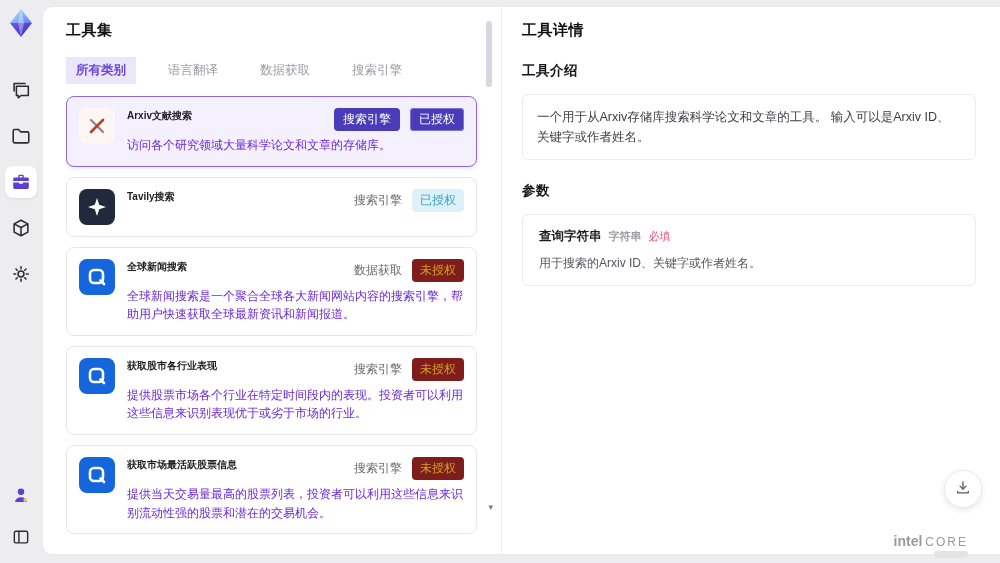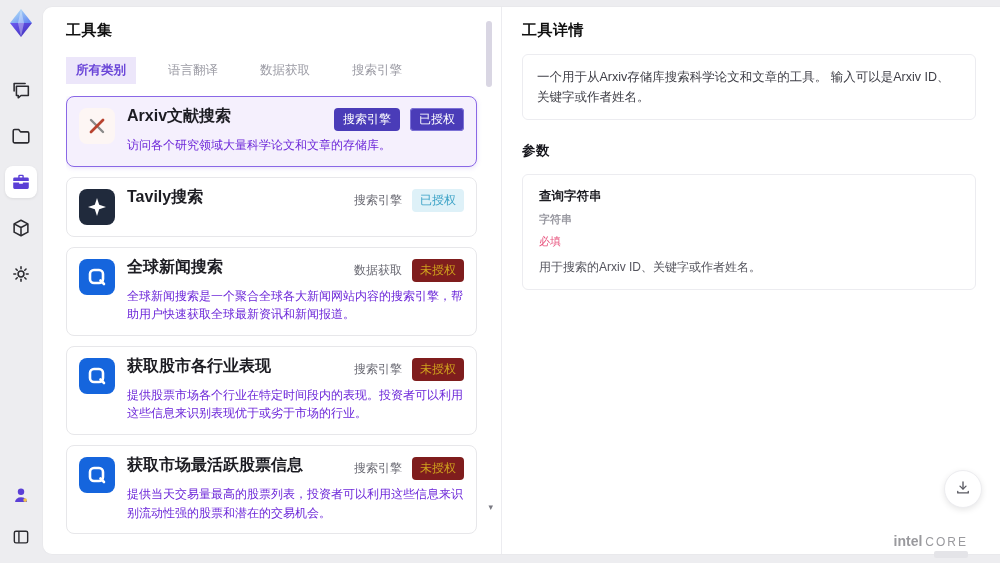--- a/index.html
+++ b/index.html
@@ -53,21 +53,21 @@
   }
   .tool-icon {
     width:36px; height:36px; border-radius:8px; flex:0 0 36px;
     display:flex; align-items:center; justify-content:center; overflow:hidden;
   }
   .tool-icon.arxiv { background:#fdf6f4; }
   .tool-icon.tavily { background:#202a3c; color:#fff; font-size:18px; }
   .tool-icon.blue { background:#1565dd; }
   .tool-body { flex:1; min-width:0; }
   .tool-head { display:flex; align-items:flex-start; justify-content:space-between; gap:8px; }
-  .tool-name { font-size:16px; font-weight:bold; color:#1c1c22; line-height:16px; }
+  .tool-name { font-size:10px; font-weight:bold; color:#1c1c22; line-height:16px; }
   .tool-badges { display:flex; align-items:center; gap:10px; flex-shrink:0; }
   .badge-cat { font-size:12px; color:#6b6b74; white-space:nowrap; }
   .badge-status { font-size:12px; padding:3px 8px; border-radius:4px; white-space:nowrap; }
   .badge-status.auth { background:#def1f8; color:#3ba2c6; }
   .badge-status.unauth { background:#7f1d1d; color:#cfa21d; }
   .selected .badge-cat, .selected .badge-status {
     background:#4a3cb8; color:#fff; padding:3px 9px; border-radius:4px; font-size:12px;
   }
   .selected .badge-status.auth { box-shadow:inset 0 0 0 1px #7d72d6; }
   .tool-desc { margin-top:5px; font-size:12px; color:#6d28d9; line-height:1.55; }
@@ -79,21 +79,21 @@
 
   
   .detail-panel { flex:1; border-left:1px solid #ececf0; padding:14px 24px 0 20px; }
   .detail-title { font-size:15px; font-weight:bold; color:#111; letter-spacing:.5px; }
   .section-heading { font-size:13.5px; font-weight:bold; color:#16161c; margin-top:22px; letter-spacing:.5px; }
   .intro-box {
     margin-top:14px; border:1px solid #ececf0; border-radius:6px;
     padding:12px 14px; font-size:12.5px; color:#3e3e46; line-height:1.6; background:#fff;
   }
   .param-card { margin-top:14px; border:1px solid #ececf0; border-radius:6px; padding:13px 16px; background:#fff; }
-  .param-head { display:flex; align-items:baseline; gap:7px;flex-direction:column; }
+  .param-head { display:flex; align-items:baseline; gap:7px; }
   .param-name { font-size:12.5px; font-weight:bold; color:#1c1c22; }
   .param-type { font-size:11px; color:#9a9aa2;font-weight:bold; }
   .param-required { font-size:11px; color:#e8547e; }
   .param-desc { margin-top:9px; font-size:12px; color:#55555e; line-height:1.5; }
 
   
   .fab {
     position:absolute; right:18px; bottom:55px; width:38px; height:38px;
     background:#fff; border:1px solid #ededf0; border-radius:50%;
     display:flex; align-items:center; justify-content:center; cursor:pointer;
@@ -306,20 +306,21 @@
   </div>
         </div>
       <div class="list-scrollbar">
         <div class="list-thumb"></div>
         <div class="scroll-arrow">▾</div>
       </div>
     </section>
 
     <section class="detail-panel">
       <h2 class="detail-title">工具详情</h2>
+      <h3 class="section-heading">工具介绍</h3>
       <div class="intro-box">
         <span>一个用于从Arxiv存储库搜索科学论文和文章的工具。 输入可以是Arxiv ID、关键字或作者姓名。</span>
       </div>
       <h3 class="section-heading">参数</h3>
       <div class="param-card">
         <div class="param-head">
           <span class="param-name">查询字符串</span>
           <span class="param-type">字符串</span>
           <span class="param-required">必填</span>
         </div>

